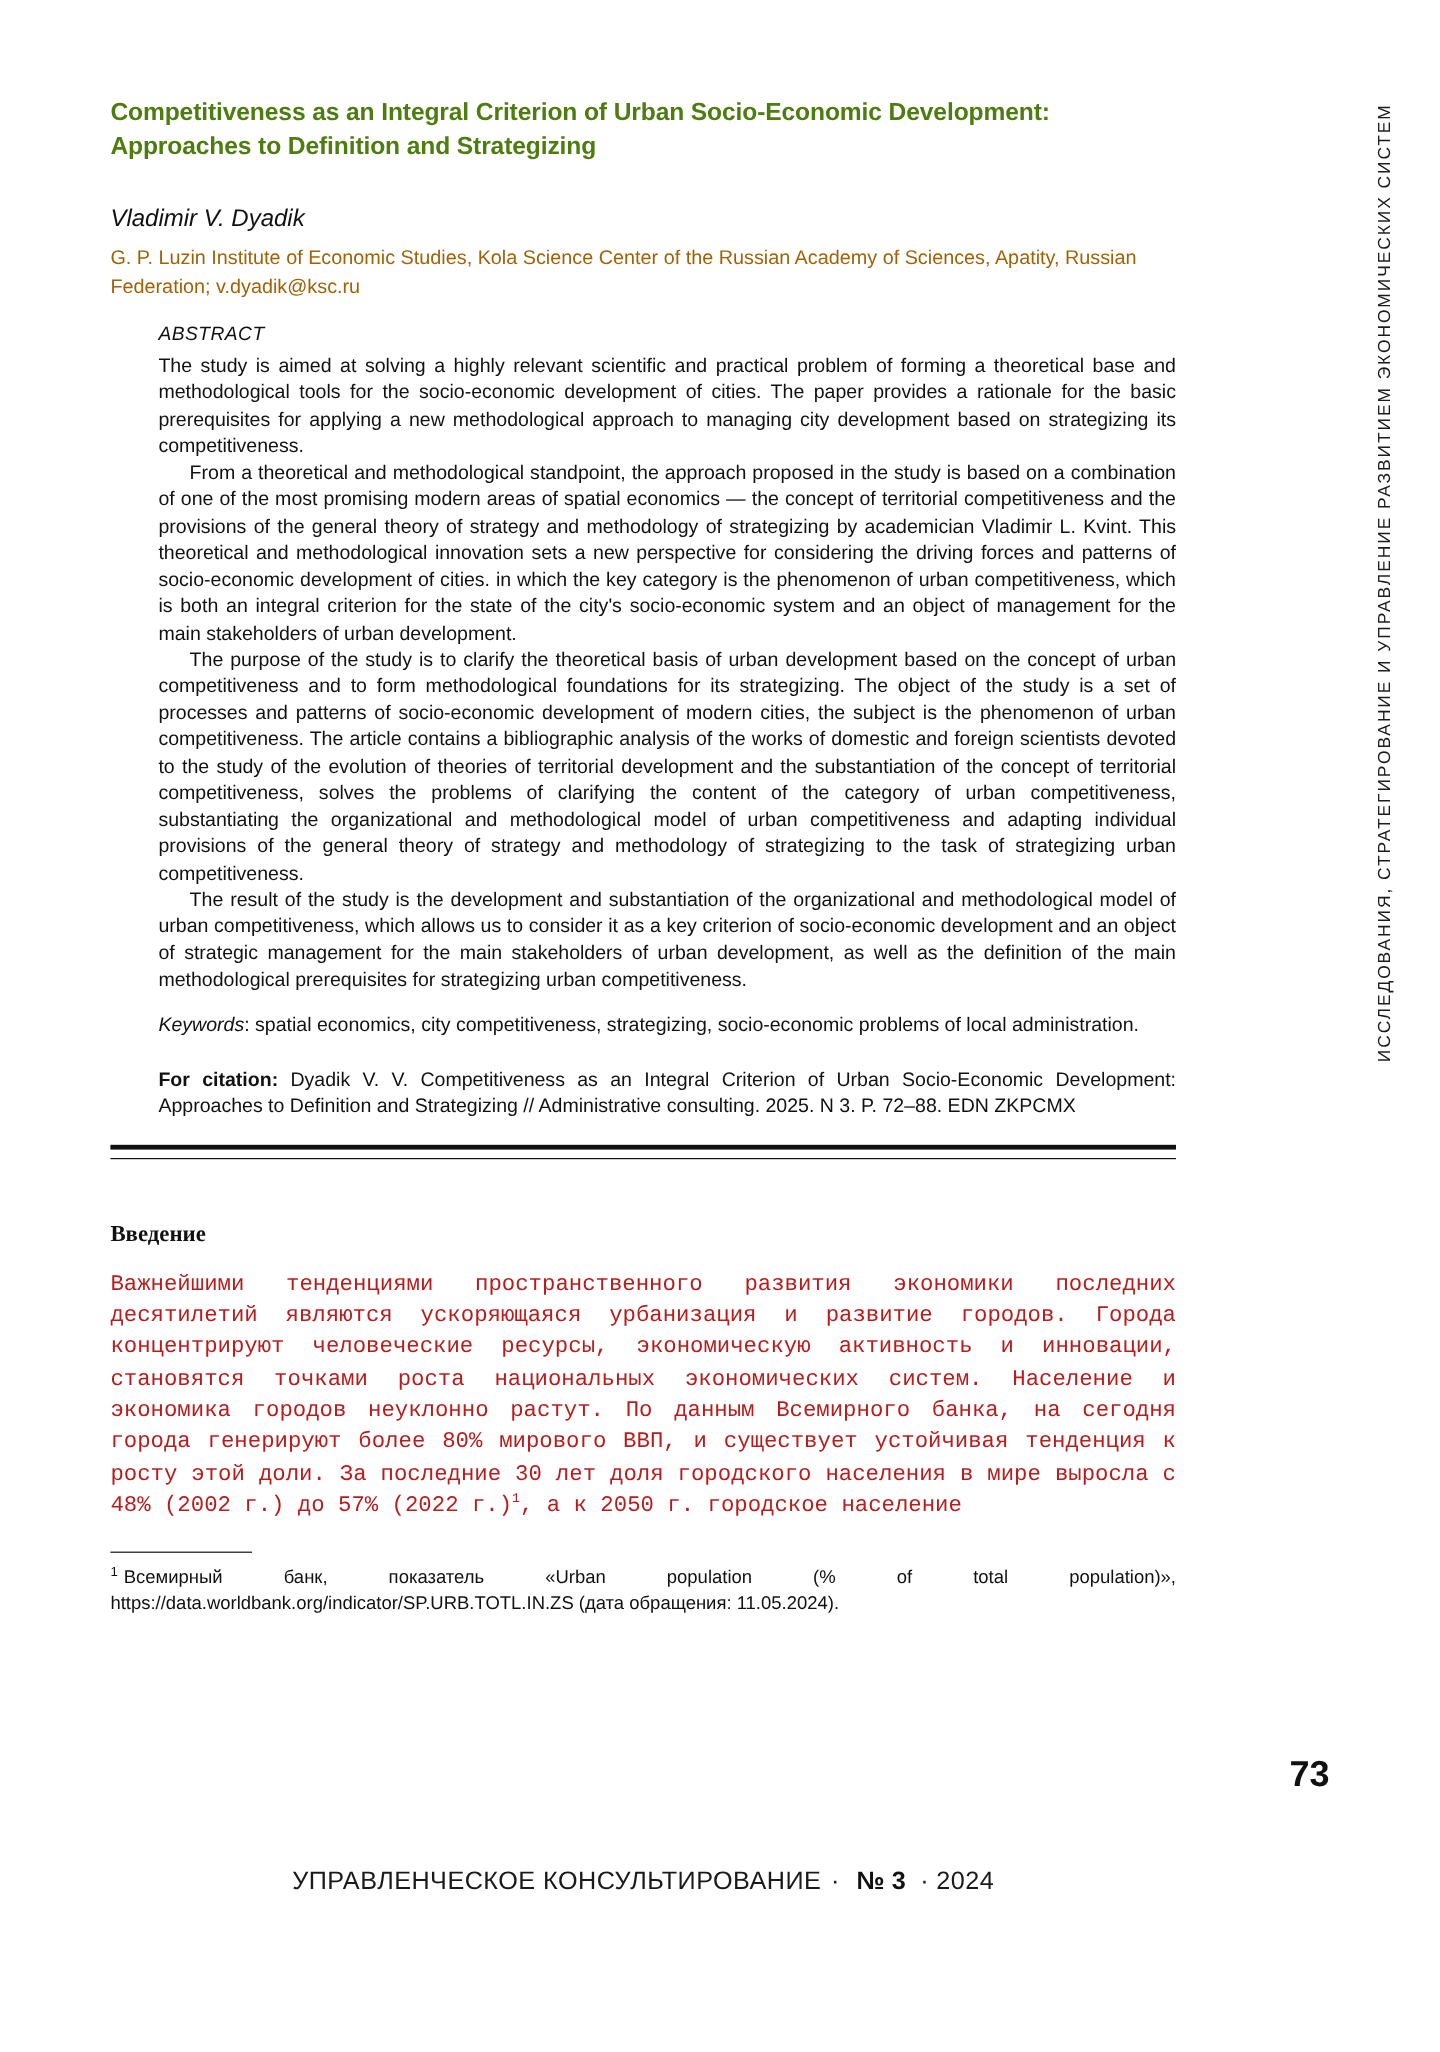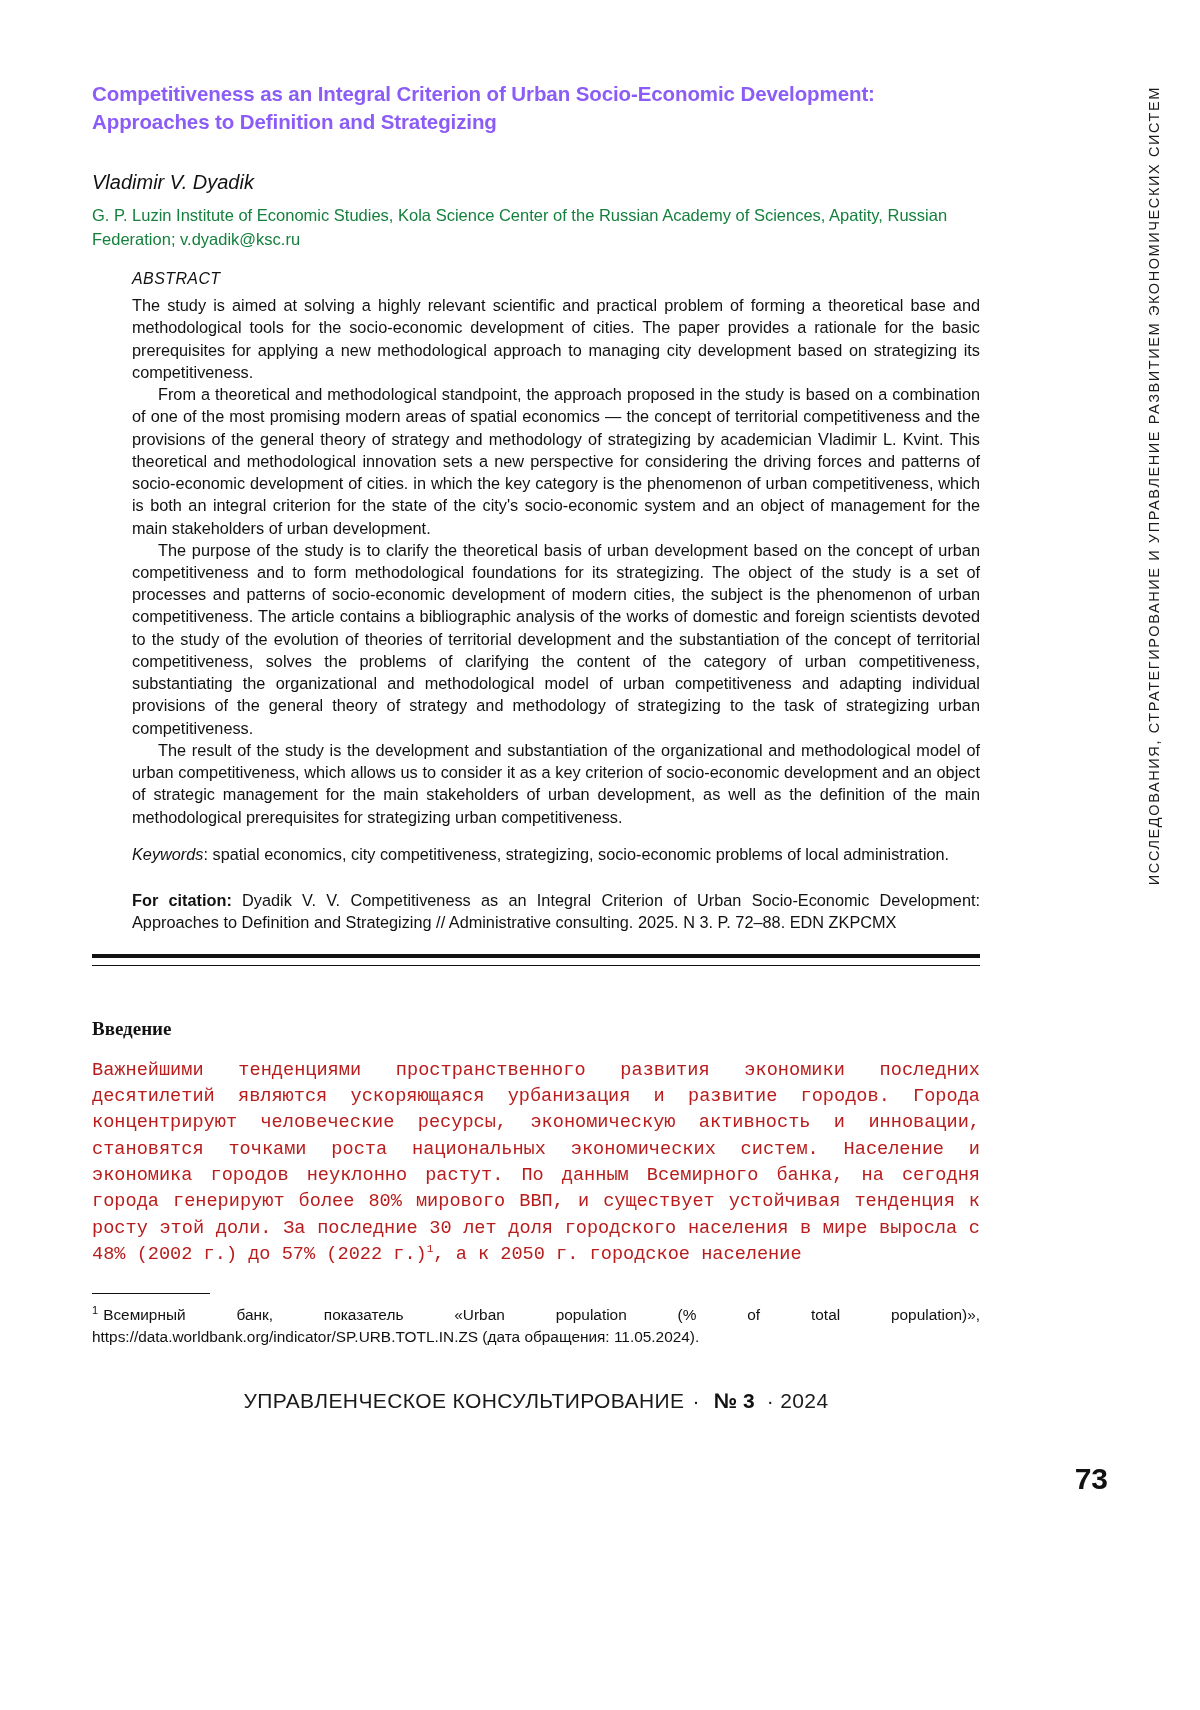--- a/index.html
+++ b/index.html
@@ -45,36 +45,36 @@
     left: 92px;
     top: 80px;
     width: 888px;
   }
   .title {
     font-family: "Liberation Sans", sans-serif;
     font-weight: bold;
     font-size: 20.5px;
     line-height: 1.35;
     letter-spacing: -0.1px;
-    color: #8b5cf6;
+    color: #4d7c0f;
     margin: 0 0 36px 0;
   }
   .author {
     font-family: "Liberation Sans", sans-serif;
     font-style: italic;
     font-size: 20px;
     margin: 0 0 10px 0;
     color: #111111;
   }
   .affiliation {
     font-family: "Liberation Sans", sans-serif;
     font-size: 16.5px;
     line-height: 1.45;
     margin: 0 0 18px 0;
-    color: #15803d;
+    color: #a16207;
   }
   .abstract-block {
     margin-left: 40px;
     width: 848px;
   }
   .abstract-label {
     font-family: "Liberation Sans", sans-serif;
     font-style: italic;
     font-size: 16px;
     letter-spacing: 0.4px;
@@ -155,21 +155,21 @@
     margin: 0;
   }
   .footnote sup {
     font-size: 11px;
     vertical-align: super;
     margin-right: 5px;
   }
   .footer {
     position: absolute;
     left: 92px;
-    top: 1389px;
+    top: 1556px;
     width: 888px;
     display: flex;
     align-items: flex-start;
     justify-content: center;
   }
   .footer-title {
     font-family: "Liberation Sans", sans-serif;
     font-size: 21px;
     letter-spacing: 0.4px;
     color: #1a1a1a;

